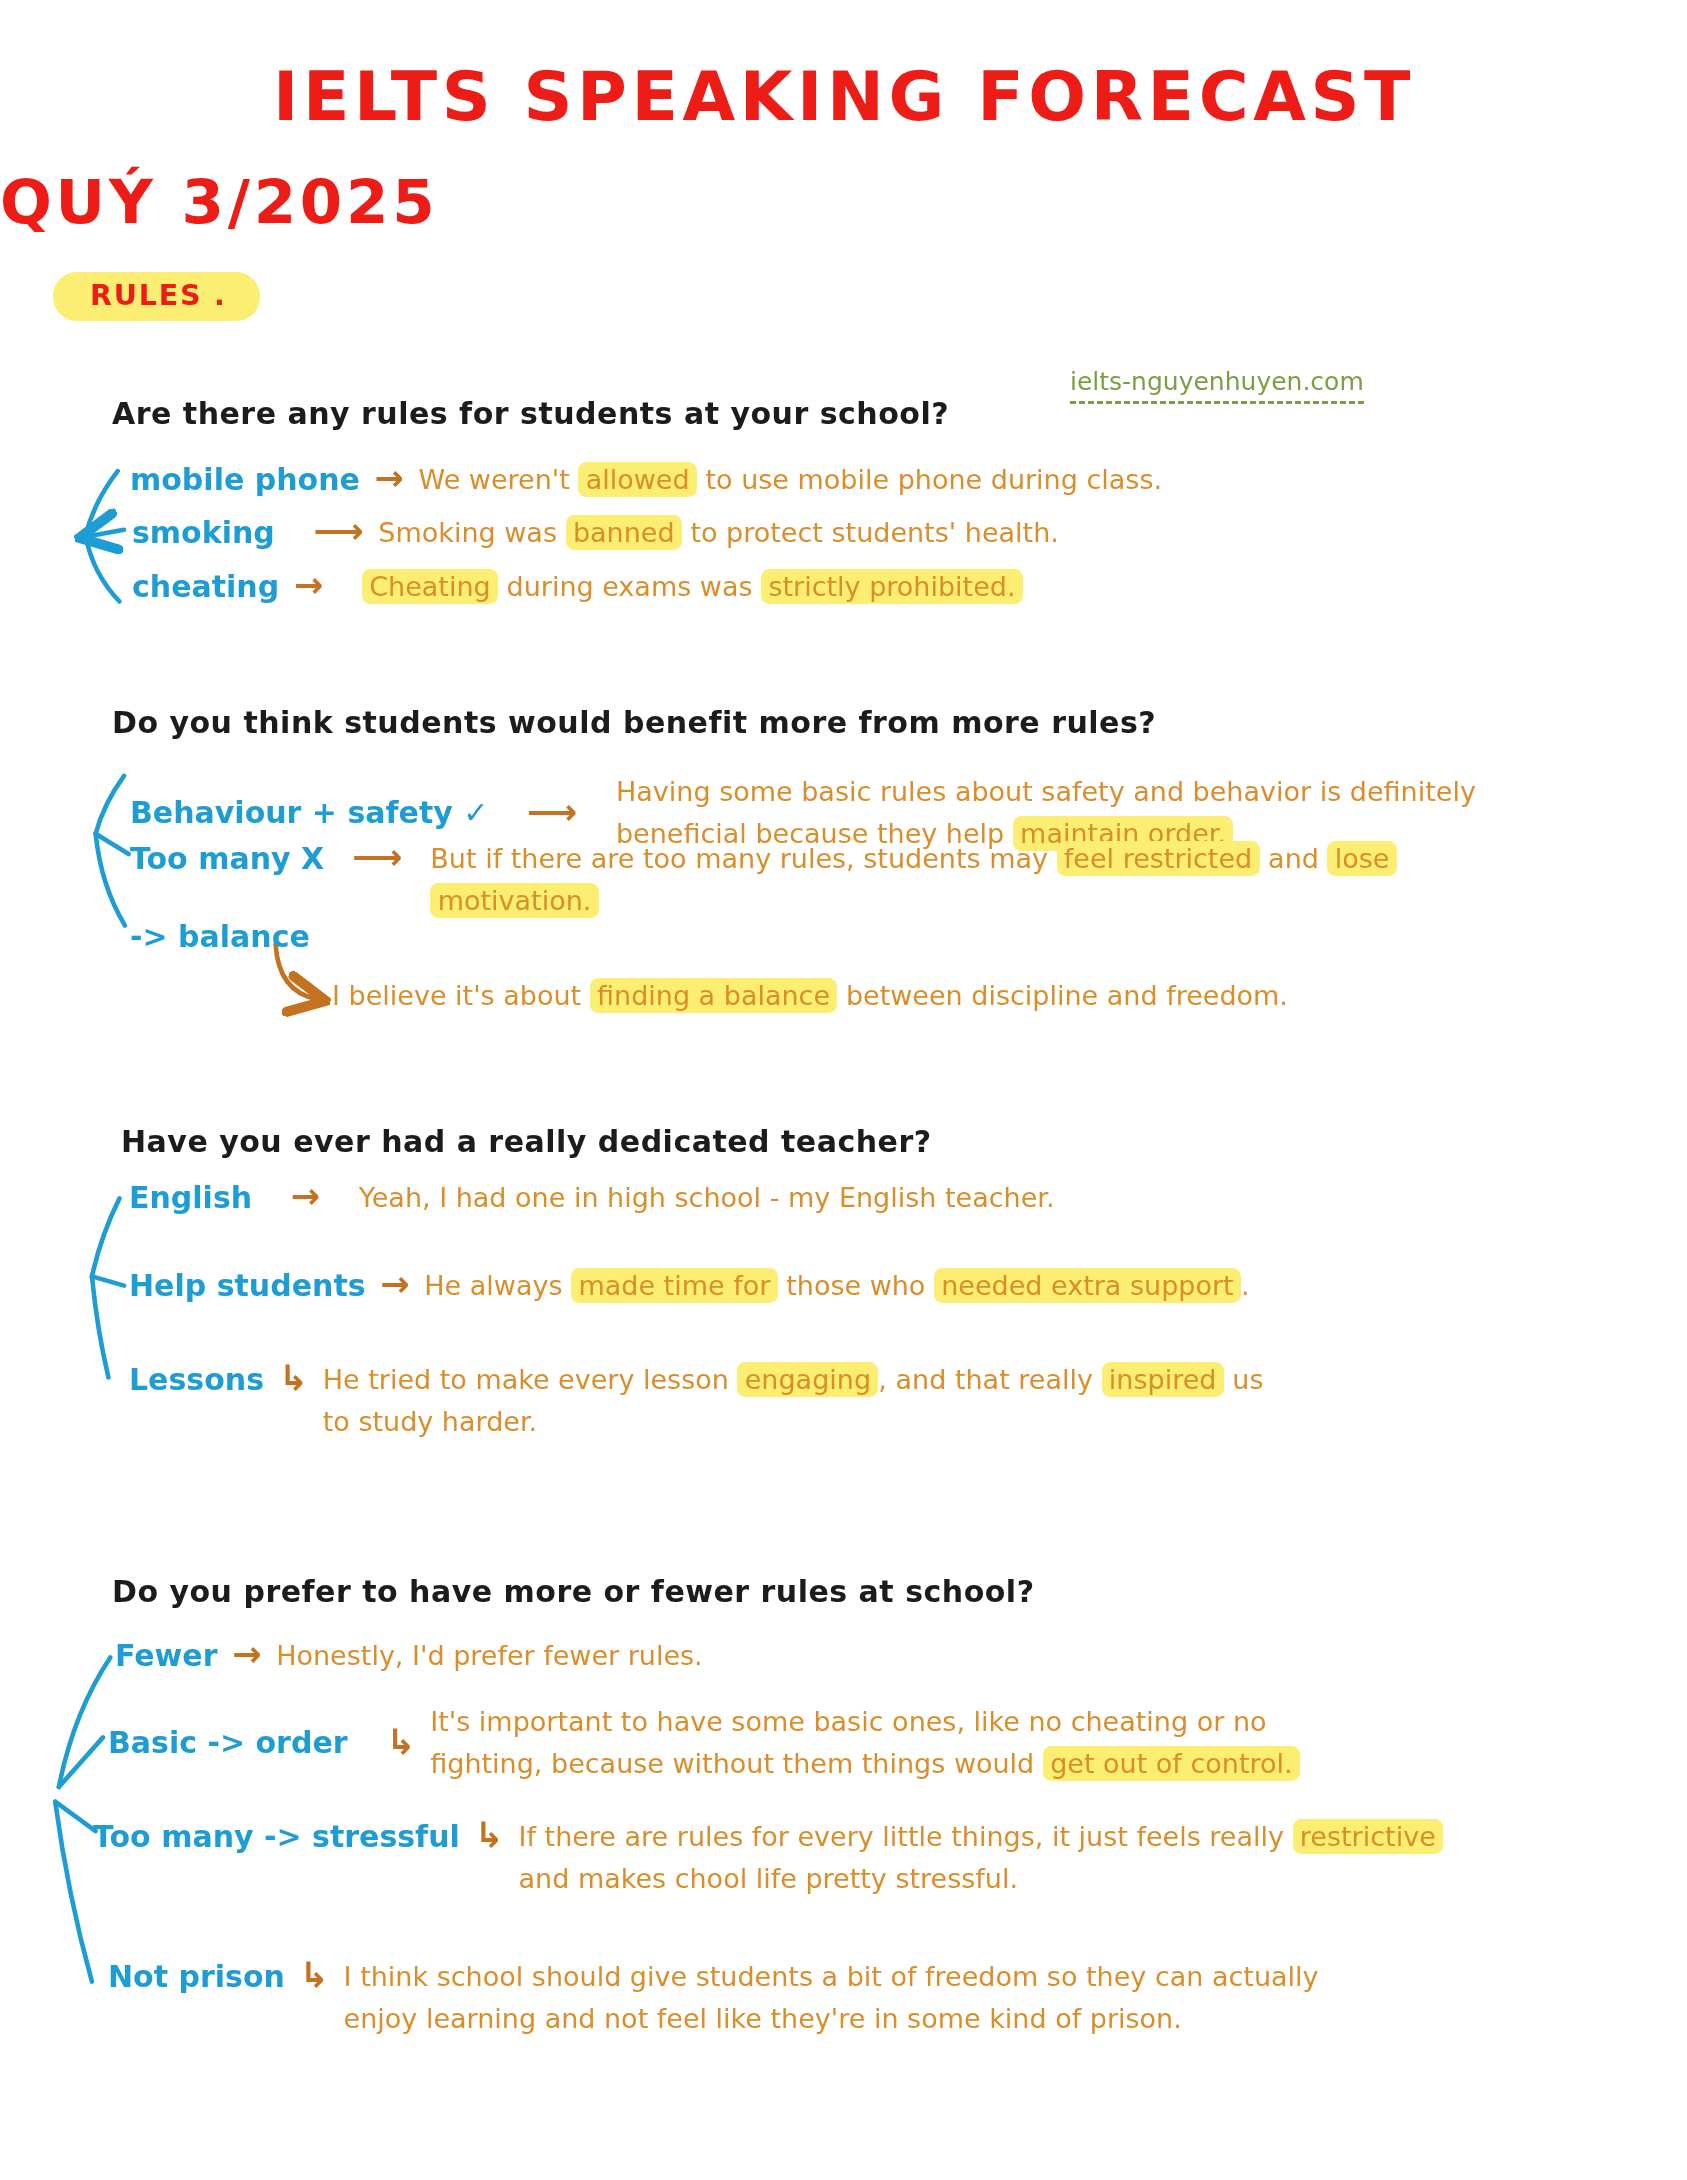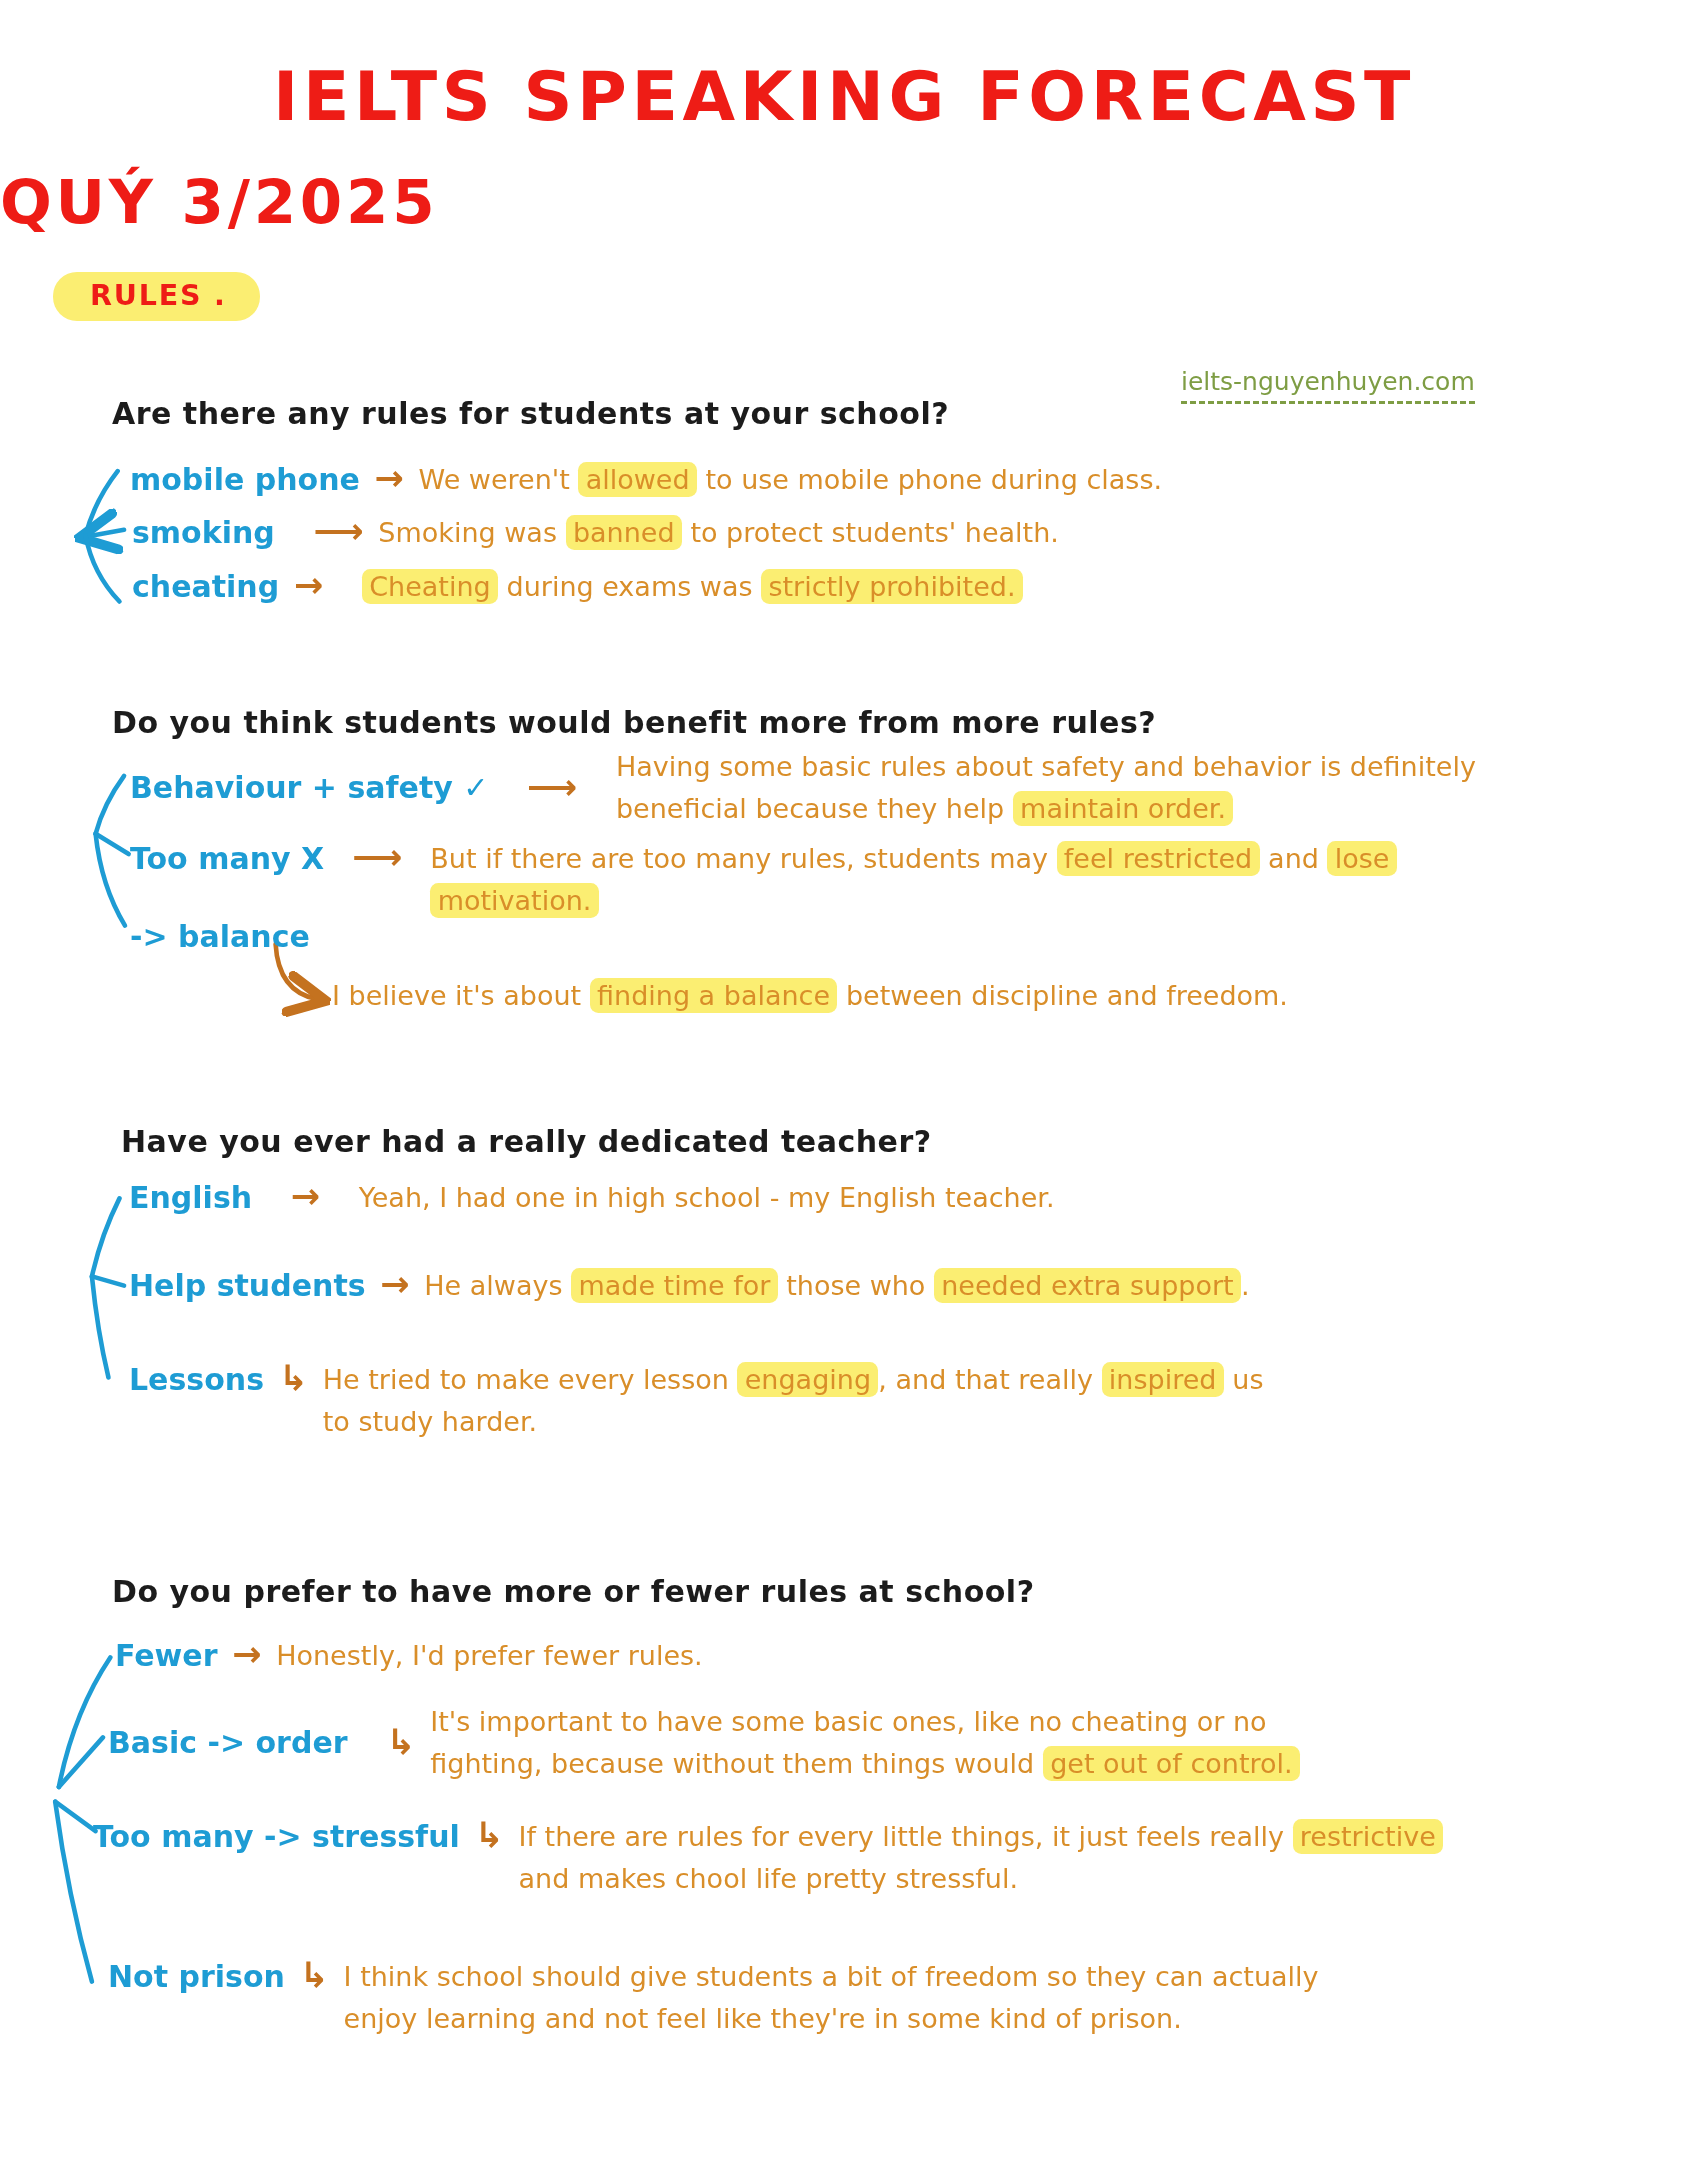--- a/index.html
+++ b/index.html
@@ -40,21 +40,21 @@
   .question{
     position:absolute;
     font-size:30px;font-weight:bold;color:var(--question-black);
     letter-spacing:0.5px;white-space:nowrap;margin-top:24px;
   }
   .q1{top:372px;left:112px;}
   .q2{top:681px;left:112px;}
   .q3{top:1100px;left:121px;}
   .q4{top:1550px;left:112px;}
   .site-link{
-    position:absolute;top:367px;left:1181px;
+    position:absolute;top:367px;left:1070px;
     font-size:25px;color:var(--link-olive);
     border-bottom:3.7px dashed var(--link-olive);
     padding-bottom:4.6px;white-space:nowrap;
   }
   .row{
     position:absolute;
     display:flex;align-items:flex-start;gap:14.7px;
   }
   .row.center{align-items:center;}
   .blabel{
@@ -134,21 +134,21 @@
   <span class="answer"><span>Smoking was </span><span class="hl">banned</span><span> to protect students' health.</span></span>
 </div>
 <div class="row" style="top:566px;left:132px;">
   <span class="blabel">cheating</span>
   <span class="arrow">→</span>
   <span class="answer gap-lg"><span class="hl">Cheating</span><span> during exams was </span><span class="hl">strictly prohibited.</span></span>
 </div>
 
 <div class="question q2">Do you think students would benefit more from more rules?</div>
 
-<div class="row center" style="top:746px;left:130px;">
+<div class="row center" style="top:771px;left:130px;">
   <span class="blabel">Behaviour + safety ✓</span>
   <span class="arrow gap-lg">⟶</span>
   <span class="answer gap-lg"><span>Having some basic rules about safety and behavior is definitely</span><br><span>beneficial because they help </span><span class="hl">maintain order.</span></span>
 </div>
 <div class="row" style="top:838px;left:130px;gap:28px;">
   <span class="blabel">Too many  X</span>
   <span class="arrow">⟶</span>
   <span class="answer"><span>But if there are too many rules, students may </span><span class="hl">feel restricted</span><span> and </span><span class="hl">lose</span><br><span class="hl">motivation.</span></span>
 </div>
 <div class="row" style="top:916px;left:130px;">

